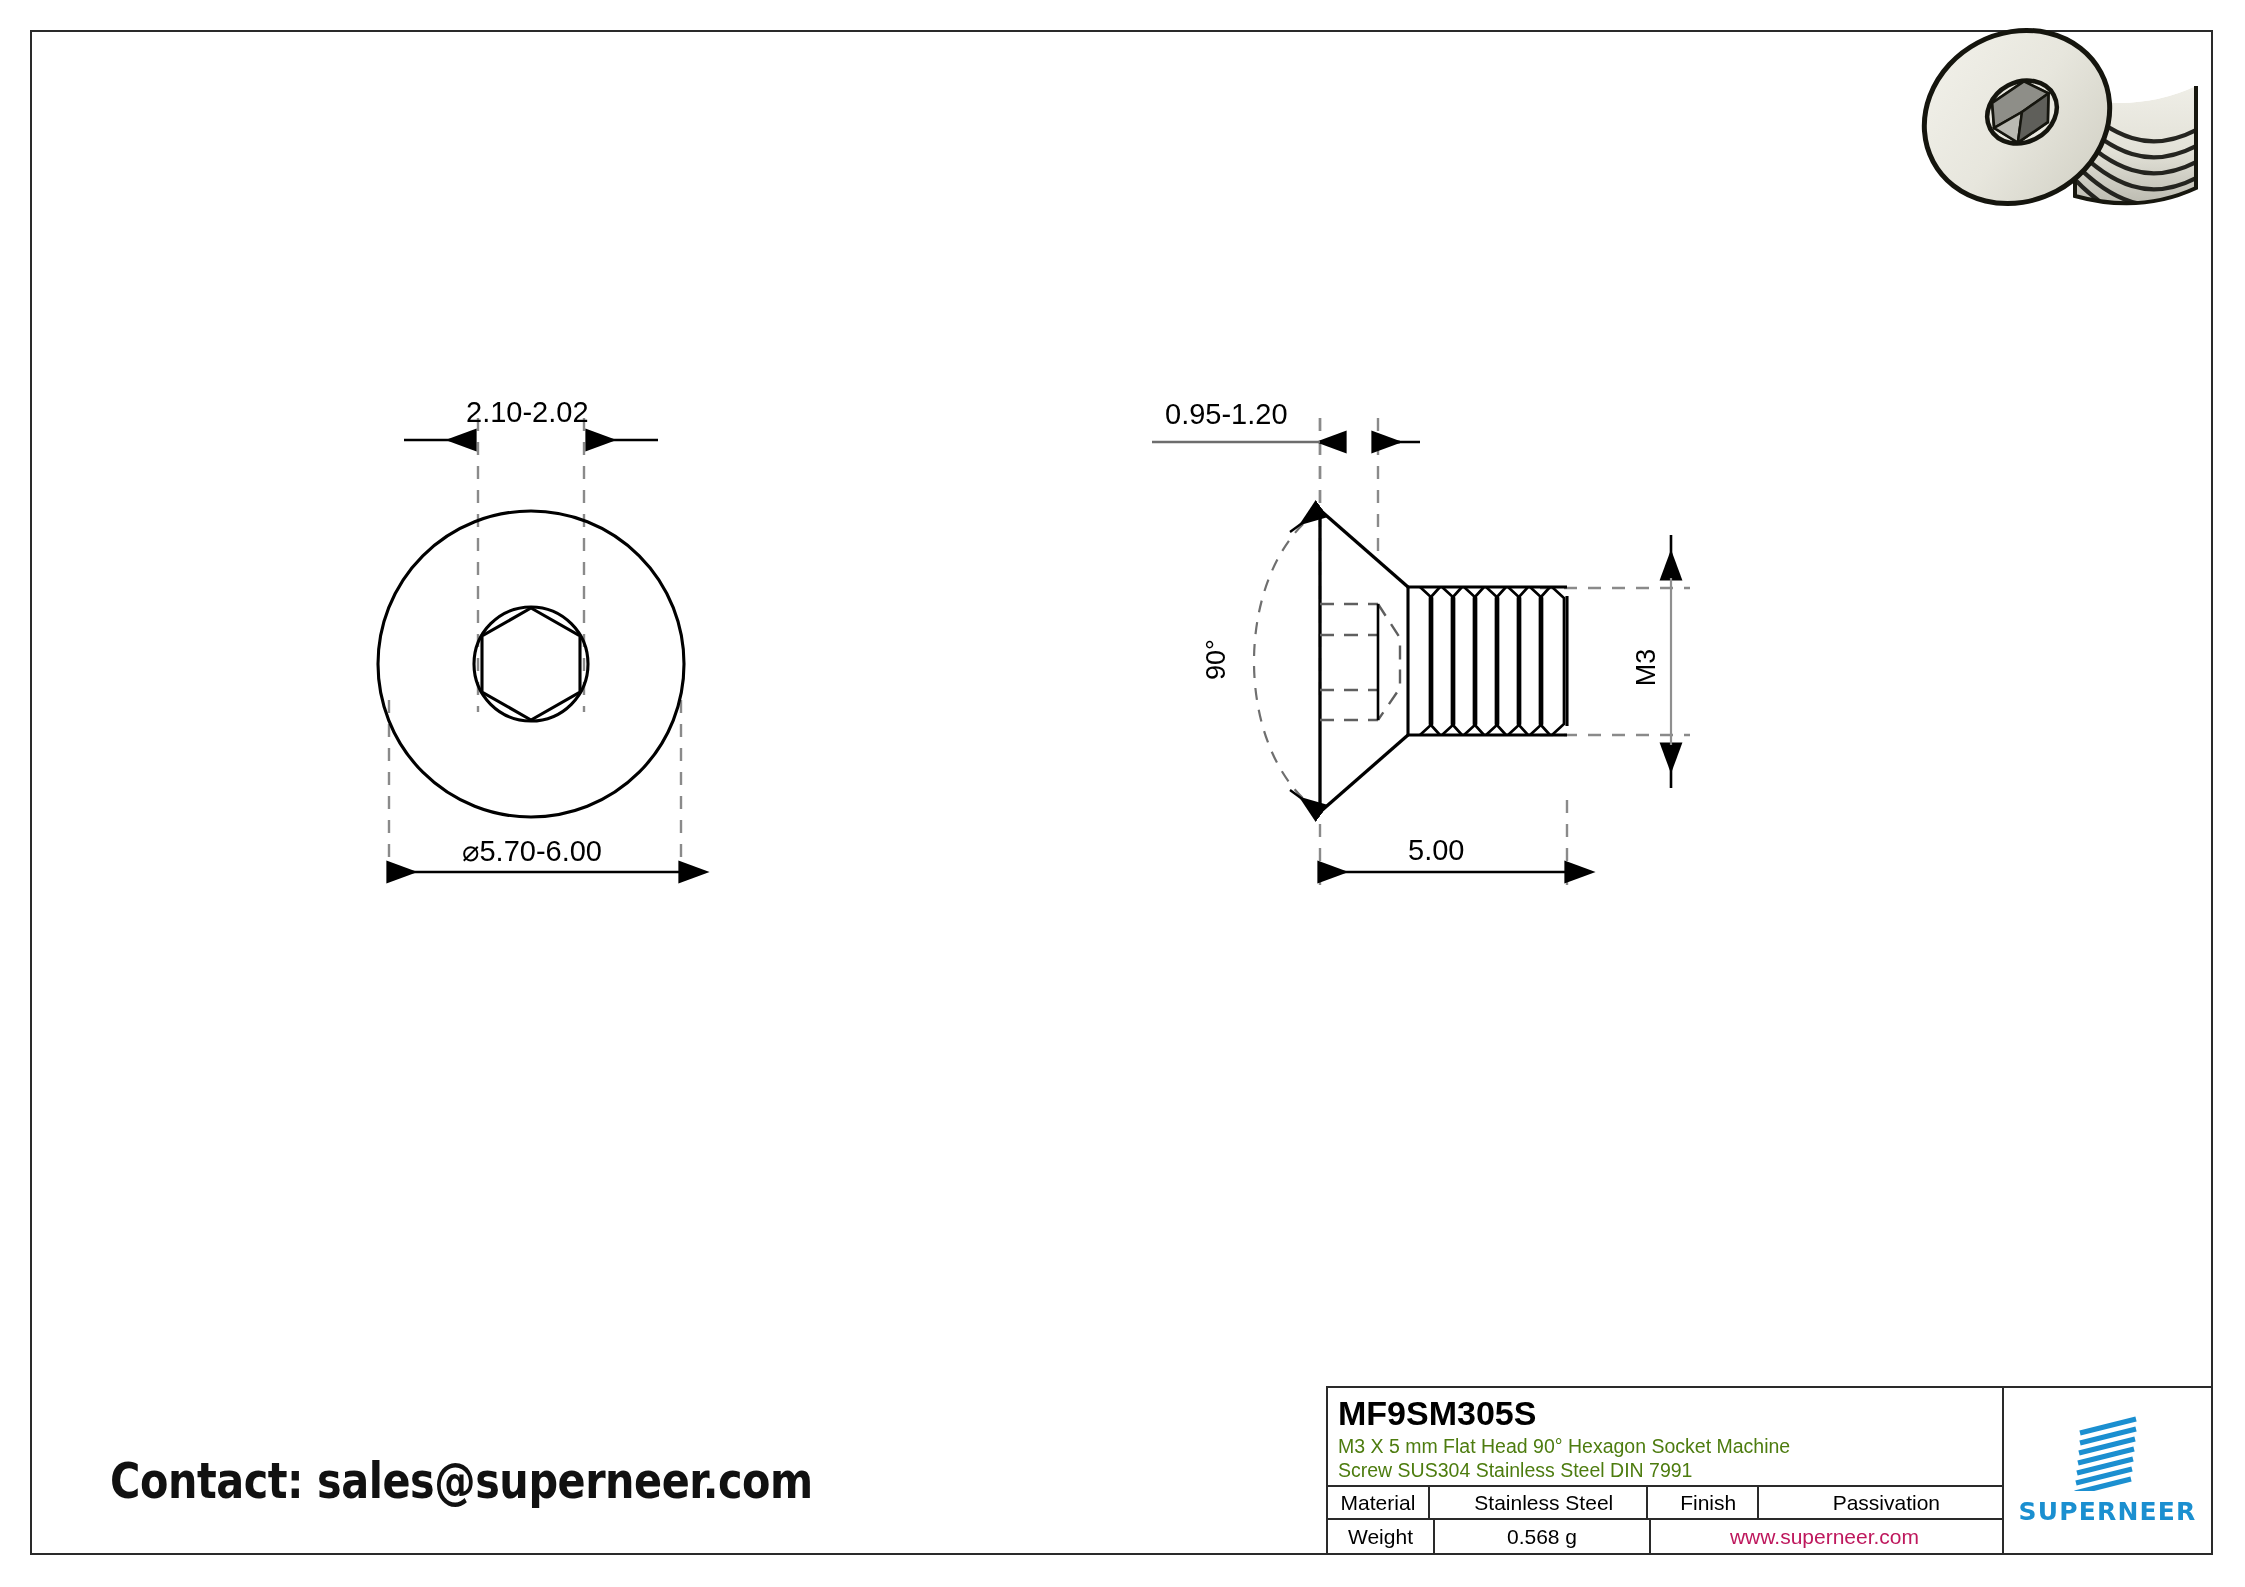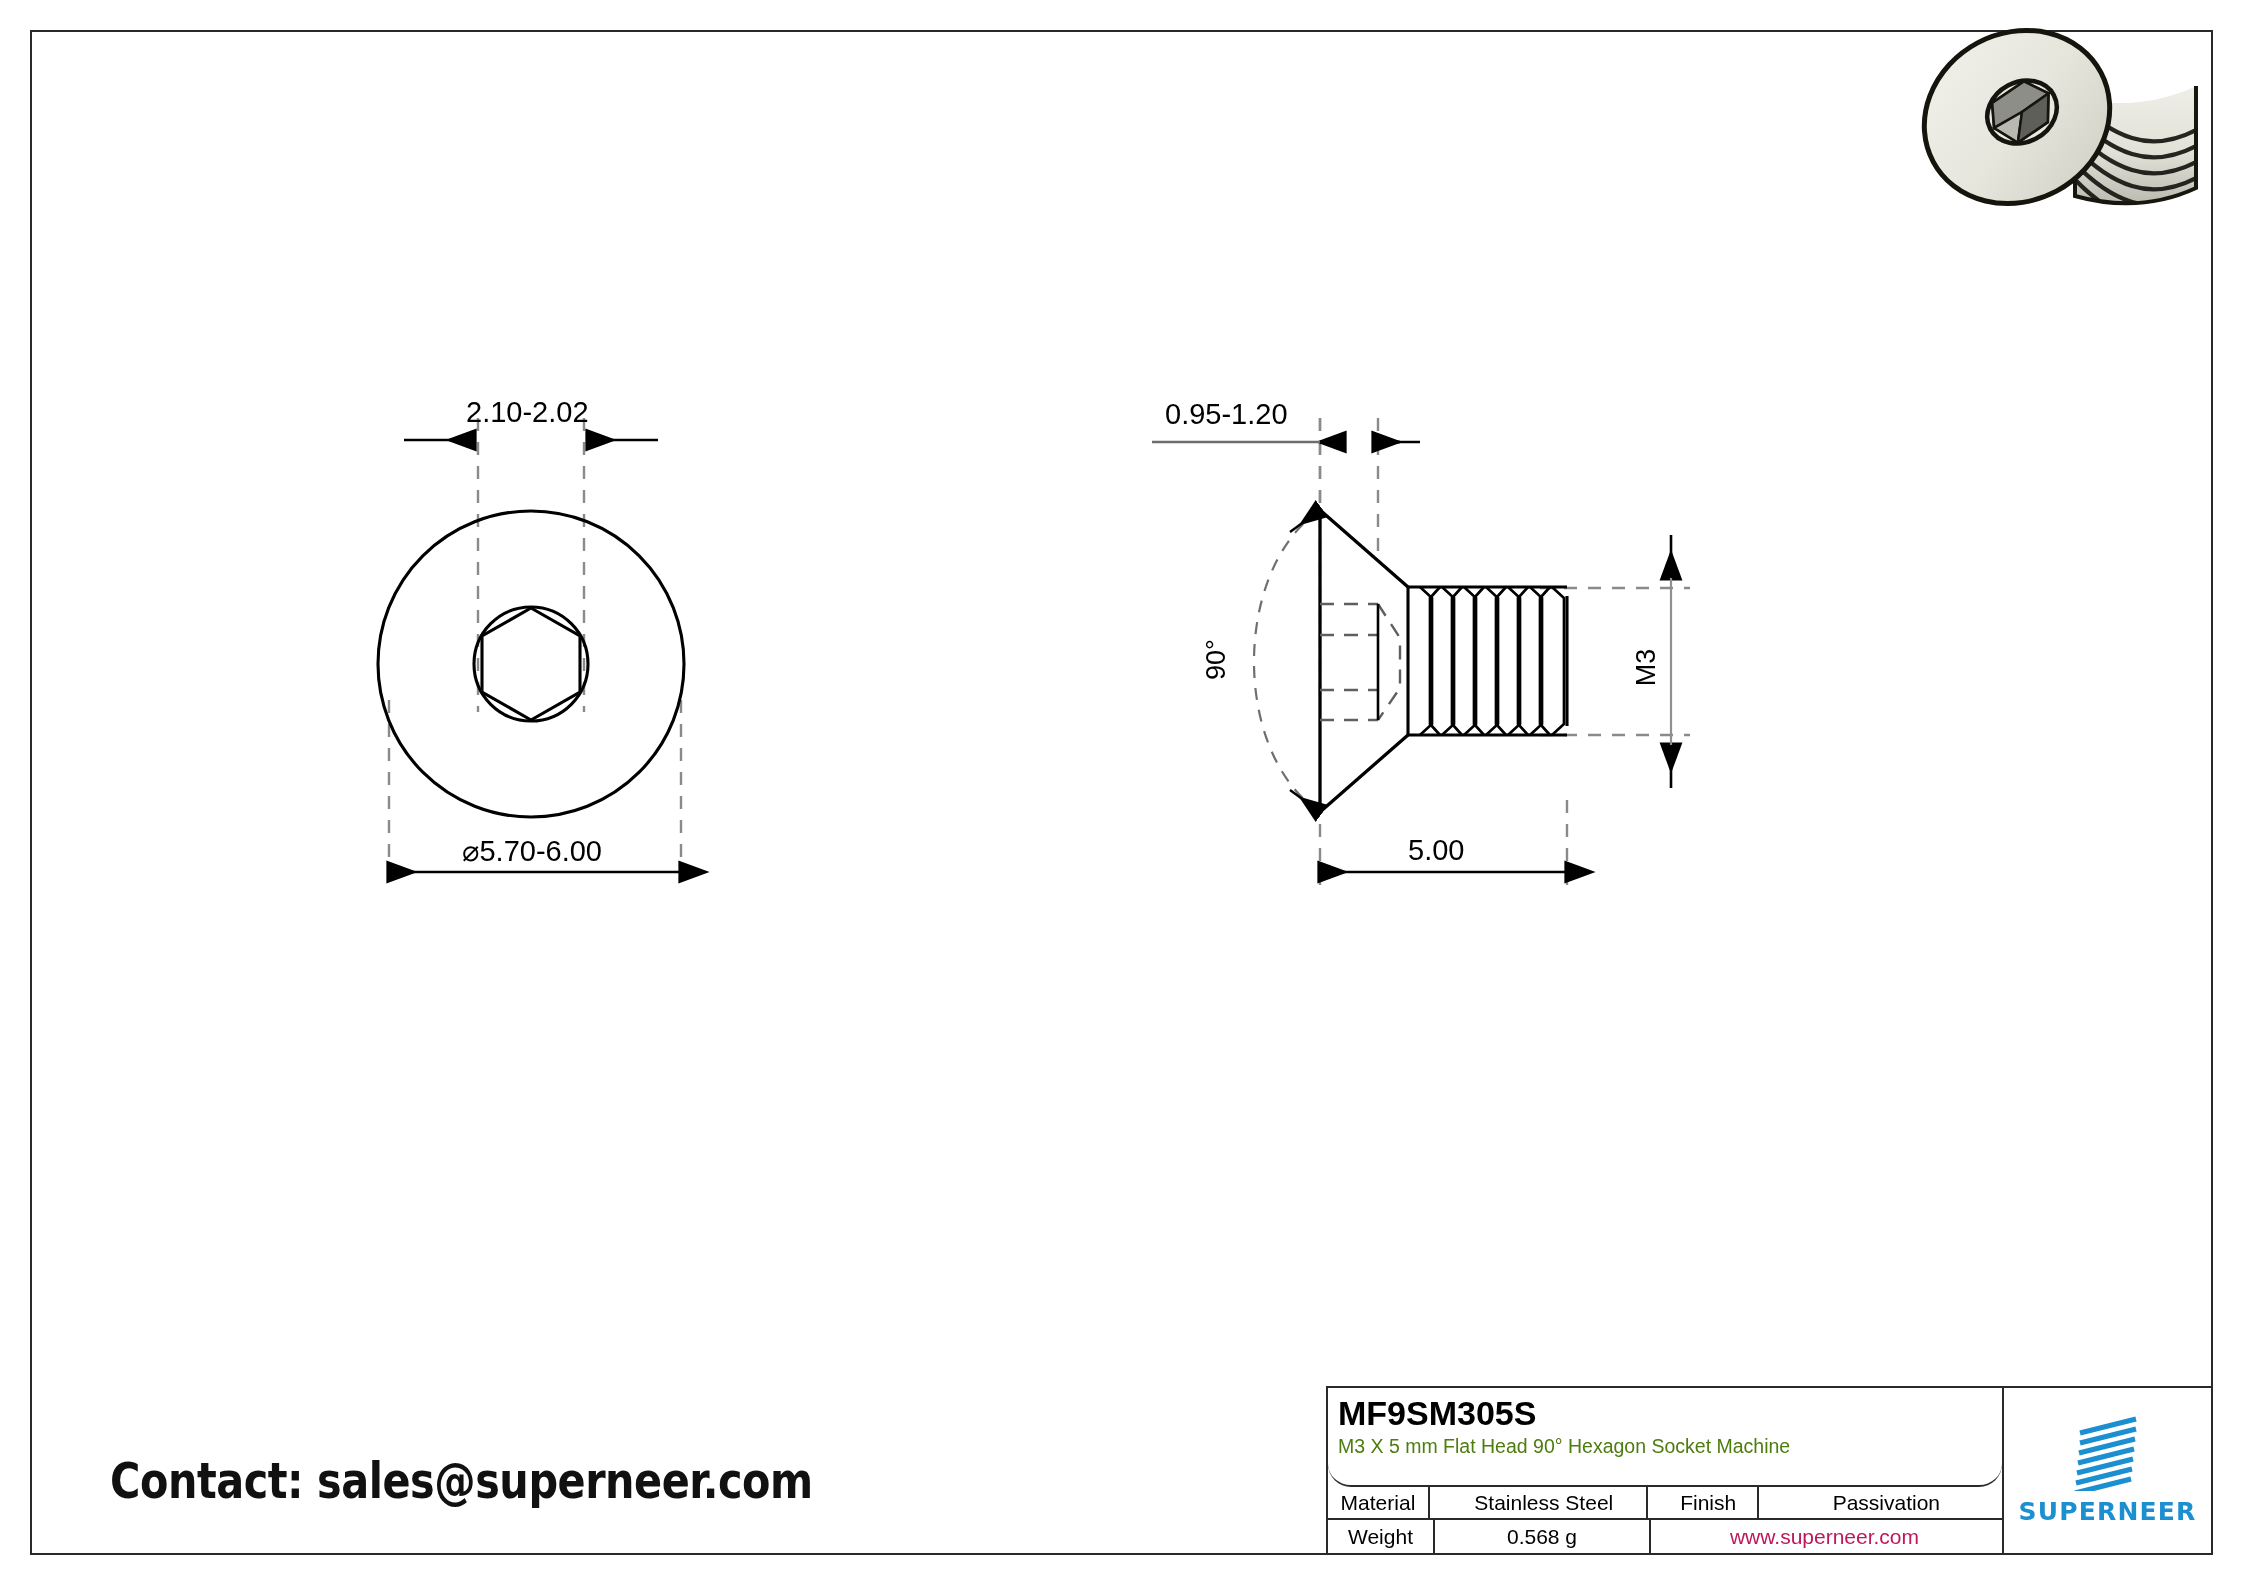--- a/index.html
+++ b/index.html
@@ -66,21 +66,20 @@
     display: flex;
     flex-direction: column;
     border-right: 2px solid #2a2a2a;
     box-sizing: border-box;
   }
   #tb-desc {
     flex: 1 1 auto;
     padding: 6px 4px 0 10px;
     box-sizing: border-box;
     border-bottom: 2px solid #2a2a2a;
-    border-radius: 23px;
   }
   #tb-part-no {
     font-size: 34px;
     font-weight: bold;
     color: #000000;
     letter-spacing: 0px;
     line-height: 38px;
     margin-bottom: 2px;
   }
   #tb-desc-text {
@@ -328,20 +327,21 @@
   <div class="dim-label" style="left:1408px; top:834px;">5.00</div>
 
   <div class="contact-text">Contact: sales@superneer.com</div>
 
   <div id="title-block">
 
     <div id="tb-left">
       <div id="tb-desc">
         <div id="tb-part-no">MF9SM305S</div>
         <div id="tb-desc-text">M3 X 5 mm  Flat Head 90° Hexagon Socket Machine</div>
+        <div id="tb-desc-text">Screw SUS304 Stainless Steel DIN 7991</div>
       </div>
 
       <div class="tb-row first">
         <div class="tb-cell c-label">Material</div>
         <div class="tb-cell c-value">Stainless Steel</div>
         <div class="tb-cell c-fin-l">Finish</div>
         <div class="tb-cell c-fin-v last">Passivation</div>
       </div>
 
       <div class="tb-row">

